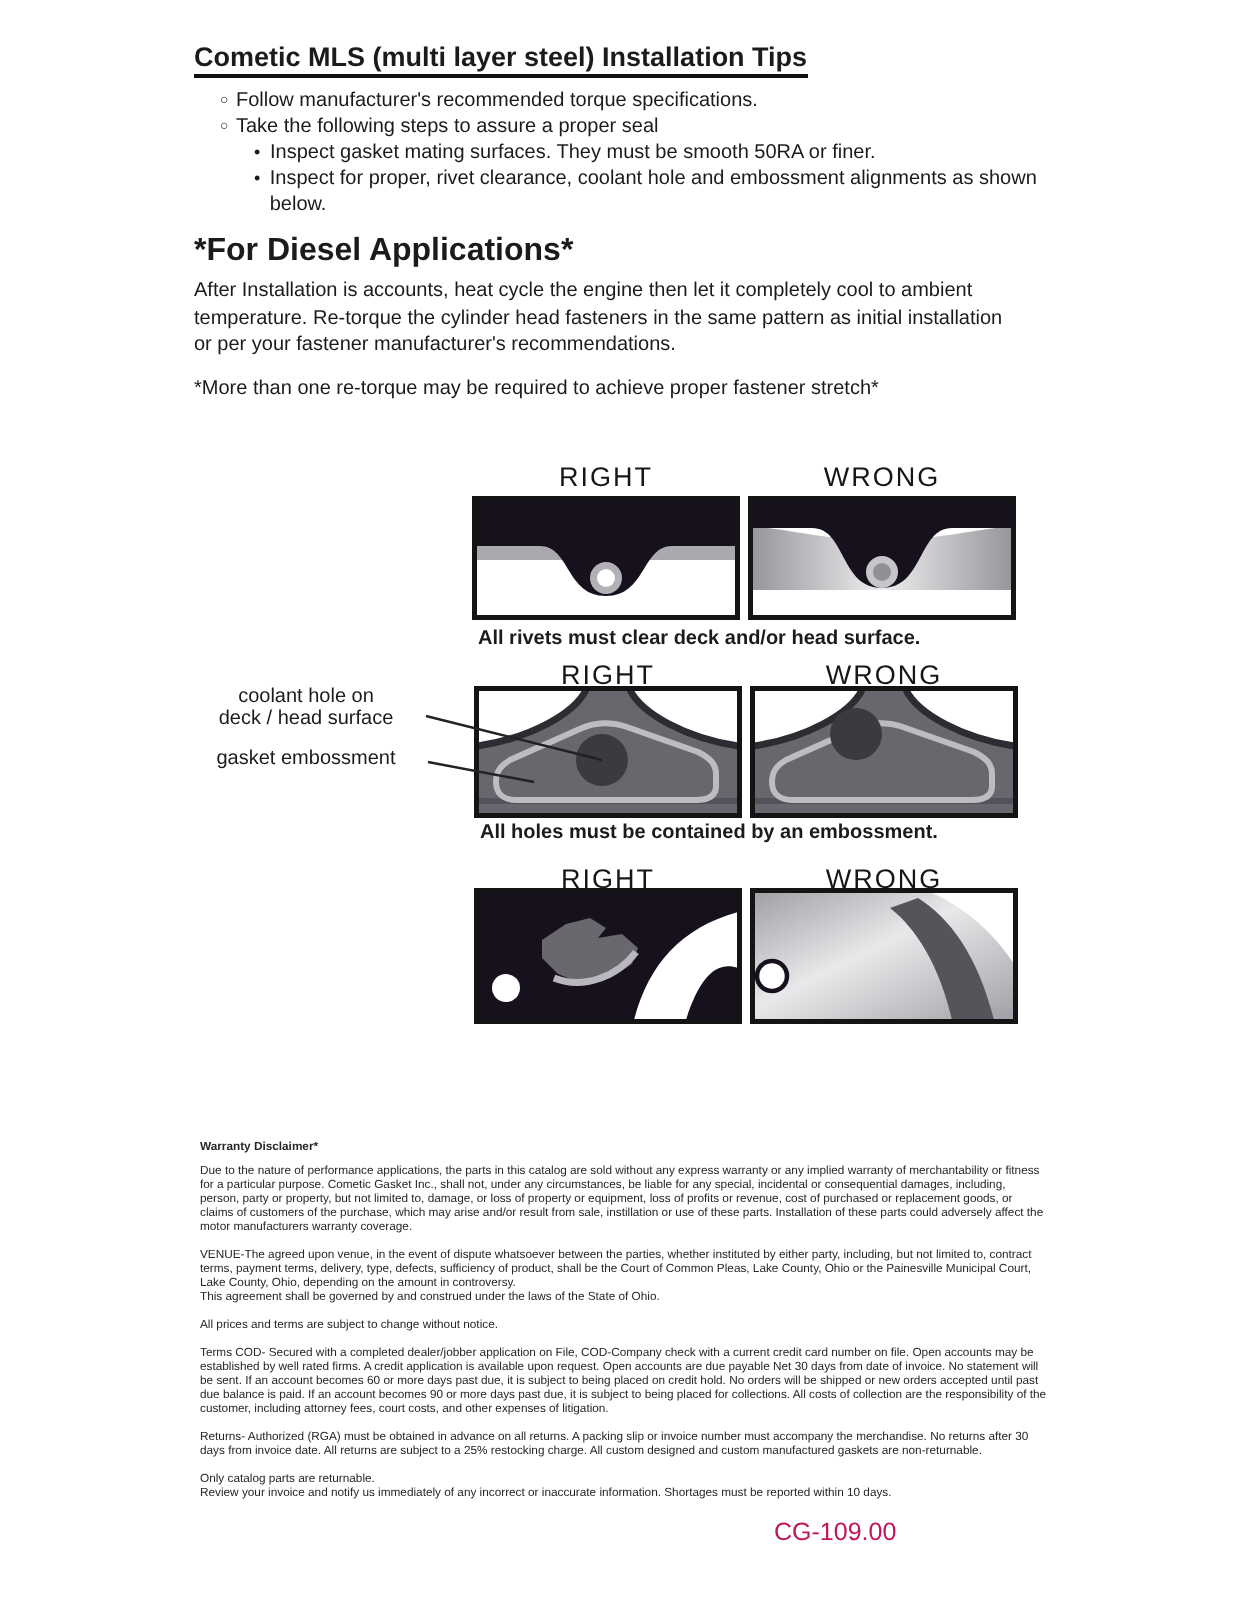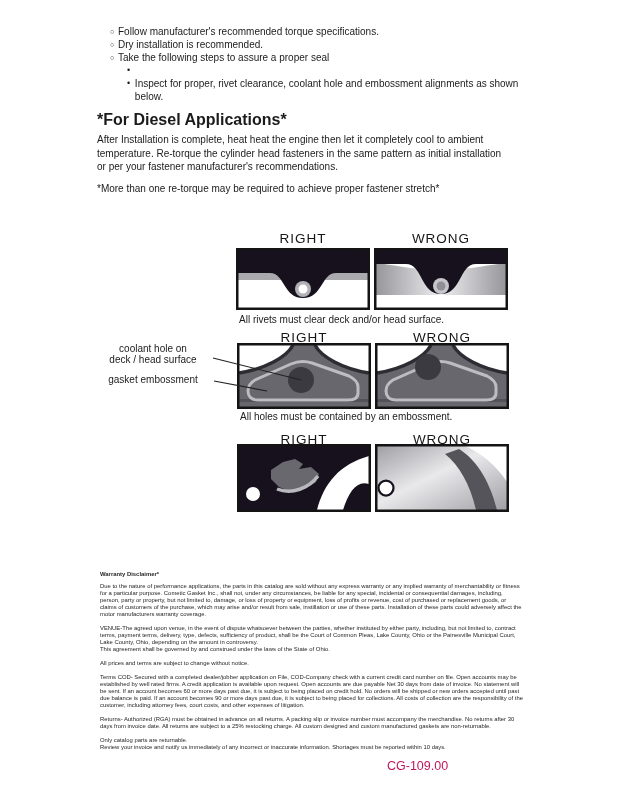--- a/index.html
+++ b/index.html
@@ -13,60 +13,58 @@
   .tip{display:flex;}
   .tip .mk{width:8px;font-size:7px;line-height:13px;}
   .tip.sub{margin-left:17px;}
   .tip.sub .mk{font-size:9px;}
   .diesel-h{margin:8px 0 4px 7px;font-size:16px;font-weight:bold;}
   .para{margin:0 0 8px 7px;font-size:10px;line-height:13.5px;white-space:pre-line;}
   
   .figs{position:absolute;left:0;top:228px;width:618px;height:340px;}
   .figs .abs{position:absolute;}
   .fig-label{width:134px;text-align:center;font-size:13.5px;letter-spacing:1px;color:#161616;}
-  .fig-caption{font-size:10px;font-weight:normal;line-height:11.5px;white-space:pre-line;}
+  .fig-caption{font-size:10px;font-weight:bold;line-height:11.5px;white-space:pre-line;}
   .side-label{width:122px;text-align:center;font-size:10px;line-height:11px;white-space:pre-line;}
   .leader{position:absolute;left:0;top:0;pointer-events:none;}
   
   .legal{position:absolute;left:100px;top:571px;width:424px;color:#262626;}
   .legal-h{font-size:5.9px;font-weight:bold;margin:0 0 6px 0;}
   .legal p{font-size:5.9px;line-height:7px;margin:0 0 7px 0;white-space:pre-line;}
   .footer-code{position:absolute;left:387px;top:759px;font-size:12.5px;color:#be185d;}
 </style>
 </head>
 <body>
 
 <div class="page">
 
   <div class="content">
+    <div class="title">Cometic MLS (multi layer steel) Installation Tips</div>
 
     <div class="tips">
       <div class="tip">
         <span class="mk">○</span>
         <span>Follow manufacturer's recommended torque specifications.</span>
       </div>
       <div class="tip">
         <span class="mk">○</span>
-        <span>Dry installation is recommended.</span>
-      </div>
-      <div class="tip">
-        <span class="mk">○</span>
         <span>Take the following steps to assure a proper seal</span>
       </div>
       <div class="tip sub">
         <span class="mk">•</span>
+        <span>Inspect gasket mating surfaces.  They must be smooth 50RA or finer.</span>
       </div>
       <div class="tip sub">
         <span class="mk">•</span>
         <span>Inspect for proper, rivet clearance, coolant hole and embossment alignments as shown below.</span>
       </div>
     </div>
 
     <div class="diesel-h">*For Diesel Applications*</div>
-    <p class="para">After Installation is complete, heat heat the engine then let it completely cool to ambient
+    <p class="para">After Installation is accounts, heat cycle the engine then let it completely cool to ambient
 temperature. Re-torque the cylinder head fasteners in the same pattern as initial installation
 or per your fastener manufacturer's recommendations.</p>
     <p class="para">*More than one re-torque may be required to achieve proper fastener stretch*</p>
   </div>
 
   <div class="figs">
 
     <div class="abs fig-label" style="left:236px;top:3px;">RIGHT</div>
     <div class="abs fig-label" style="left:374px;top:3px;">WRONG</div>
 

